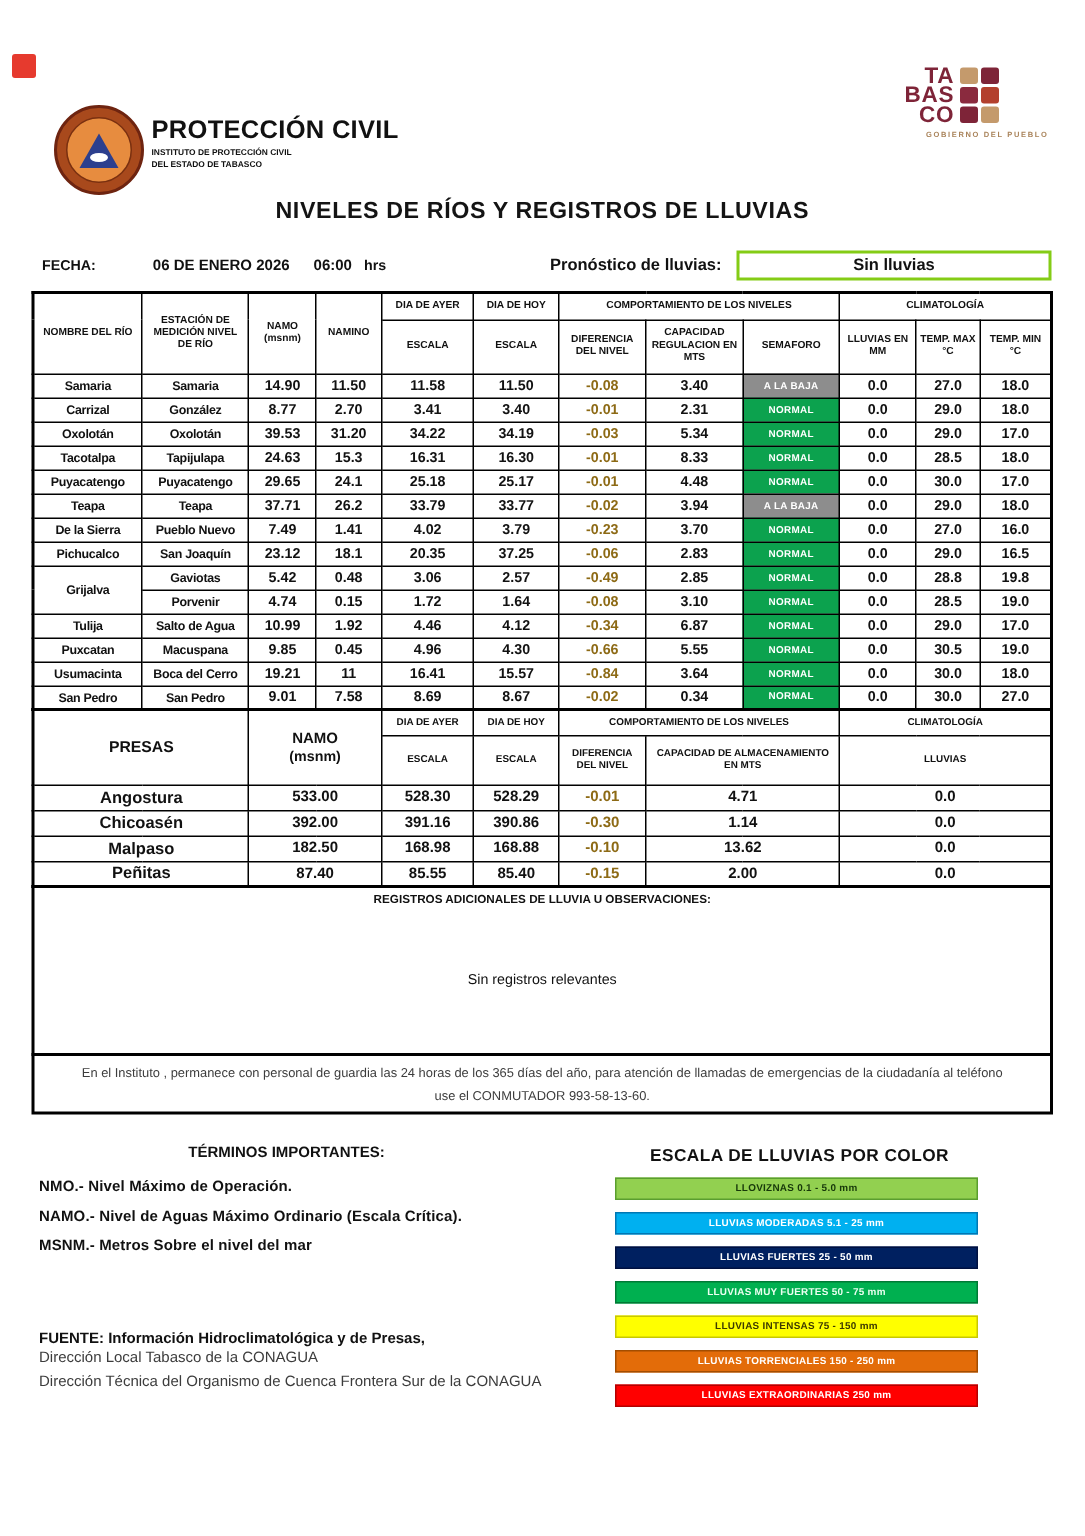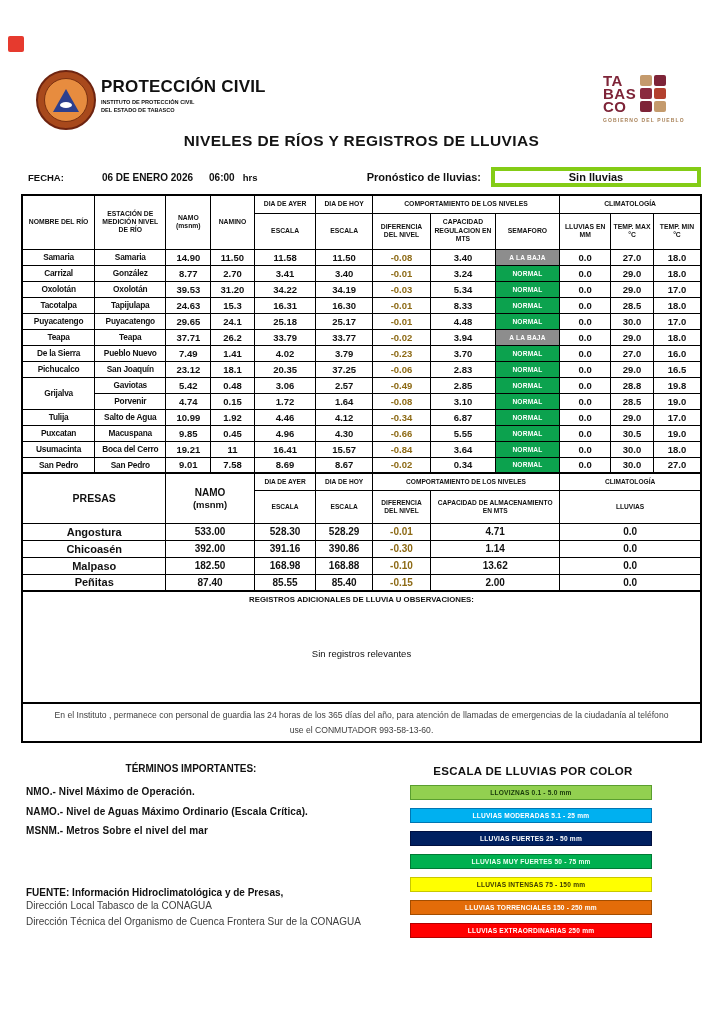--- a/index.html
+++ b/index.html
@@ -13,38 +13,38 @@
   .pc-logo { position:absolute; left:36px; top:70px; width:60px; height:60px; border-radius:50%;
              background:#a8491c; border:2px solid #6e2410; display:flex; align-items:center; justify-content:center; }
   .pc-inner { width:44px; height:44px; border-radius:50%; background:#e78c3f; border:1px solid #7a3010;
               display:flex; align-items:flex-end; justify-content:center; }
   .pc-tri { width:0; height:0; border-left:13px solid transparent; border-right:13px solid transparent;
             border-bottom:23px solid #2c3f8e; margin-bottom:9px; position:relative; }
   .pc-tri:after { content:""; position:absolute; left:-6px; top:13px; width:12px; height:6px; background:#fff; border-radius:50%; }
   .pc-text { position:absolute; left:101px; top:77px; }
   .pc-title { font-size:17px; font-weight:800; letter-spacing:.2px; }
   .pc-sub { font-size:5.6px; font-weight:700; margin-top:2px; line-height:1.35; }
-  .tb-logo { position:absolute; right:24px; top:74px; width:96px; text-align:left; }
+  .tb-logo { position:absolute; right:24px; top:44px; width:96px; text-align:right; }
   .tb-rows { display:flex; }
   .tb-letters { font-size:15px; font-weight:800; line-height:13px; letter-spacing:.5px; color:#7e2438; }
   .tb-glyphs { display:grid; grid-template-columns:12px 12px; grid-auto-rows:11px; gap:2px; margin-left:4px; margin-top:1px; }
   .tb-glyphs span { border-radius:2px; display:block; }
   .g1 { background:#c49a6c; } .g2 { background:#7e2438; } .g3 { background:#8a2a3e; }
   .g4 { background:#b3402e; } .g5 { background:#7e2438; } .g6 { background:#c49a6c; }
   .tb-sub { font-size:5px; font-weight:700; letter-spacing:1.1px; color:#a9835a; margin-top:4px; white-space:nowrap; }
   .doc-title { position:absolute; left:0; right:0; top:132px; text-align:center; font-size:15.5px; font-weight:800; letter-spacing:.4px; color:#141414; }
 
   
   .dateline { display:flex; align-items:center; margin:8px 22px 6px 28px; height:22px; }
   .lbl-fecha { font-size:9.5px; font-weight:800; }
   .val-fecha { font-size:10px; font-weight:800; margin-left:38px; }
   .val-hora  { font-size:10px; font-weight:800; margin-left:16px; }
   .val-hrs   { font-size:9.5px; font-weight:700; margin-left:8px; }
   .lbl-pron  { font-size:11px; font-weight:800; margin-left:auto; }
-  .pron-box  { width:210px; height:20px; border:4px solid #84cc16; margin-left:10px; display:flex; align-items:center; justify-content:center;
+  .pron-box  { width:210px; height:20px; border:2px solid #84cc16; margin-left:10px; display:flex; align-items:center; justify-content:center;
                font-size:11px; font-weight:800; }
 
   
   table { width:681px; margin:0 auto; border-collapse:collapse; table-layout:fixed; }
   table, th, td { border:1px solid #000; }
   table { border-width:2px; }
   th { font-weight:800; text-align:center; vertical-align:middle; padding:2px; }
   td { text-align:center; vertical-align:middle; padding:0 1px; }
   .riv-h1 th { height:18px; font-size:6.8px; line-height:1.25; }
   .riv-h2 th { height:36px; font-size:6.8px; line-height:1.25; }
@@ -188,21 +188,21 @@
         <td class="num">18.0</td>
       </tr>
       <tr>
         <td class="name" rowspan="1">Carrizal</td>
         <td class="name">González</td>
         <td class="num">8.77</td>
         <td class="num">2.70</td>
         <td class="num">3.41</td>
         <td class="num">3.40</td>
         <td class="num" style="color: rgb(141, 106, 21);">-0.01</td>
-        <td class="num">3.24</td>
+        <td class="num">2.31</td>
         <td class="sem" style="background: rgb(12, 162, 78);">NORMAL</td>
         <td class="num">0.0</td>
         <td class="num">29.0</td>
         <td class="num">18.0</td>
       </tr>
       <tr>
         <td class="name" rowspan="1">Oxolotán</td>
         <td class="name">Oxolotán</td>
         <td class="num">39.53</td>
         <td class="num">31.20</td>

